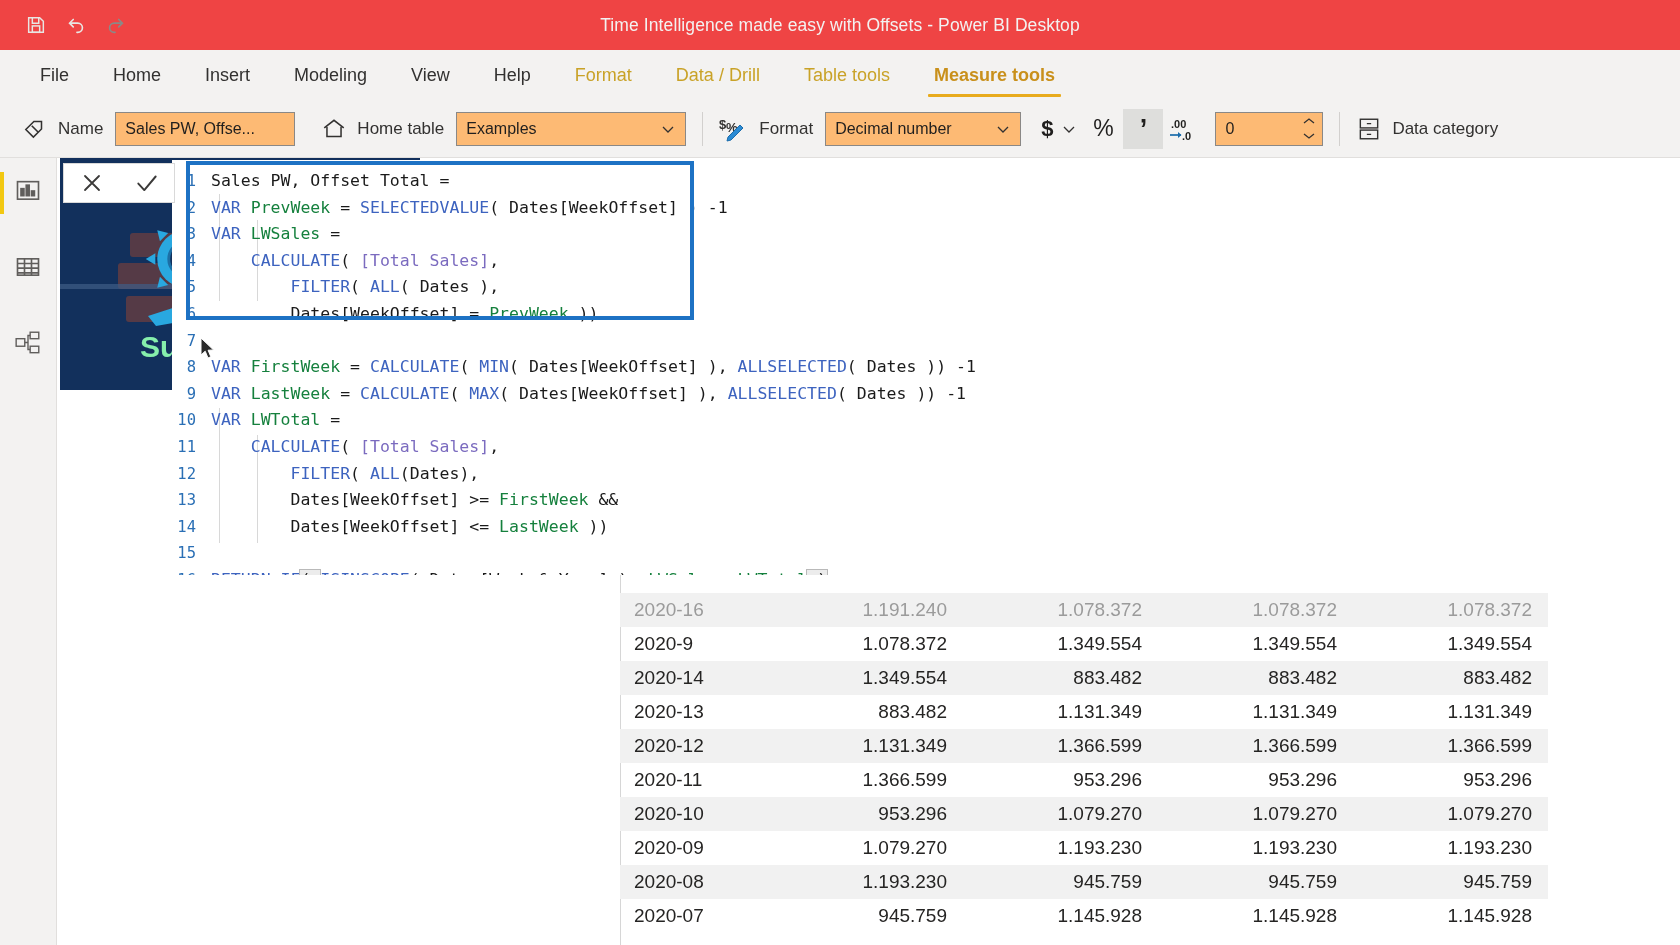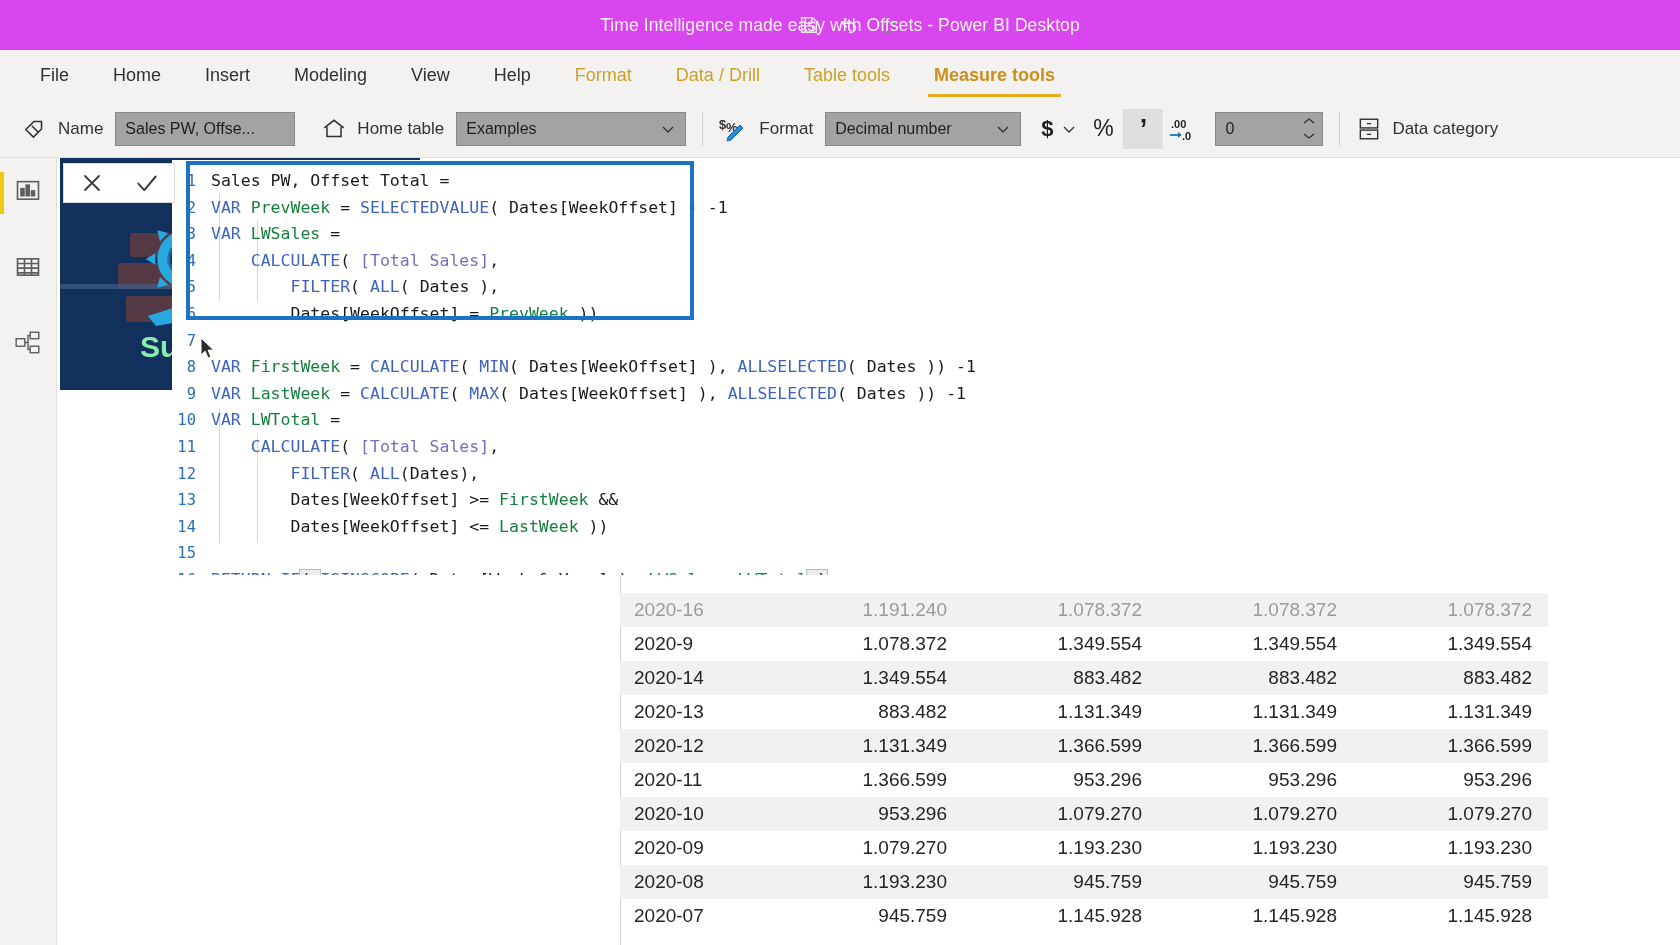--- a/index.html
+++ b/index.html
@@ -8,22 +8,22 @@
     overflow: hidden;
     background: #ffffff;
     font-family: "Liberation Sans", sans-serif;
     -webkit-font-smoothing: antialiased;
   }
   #app { position: relative; width: 1680px; height: 945px; }
 
   
   .titlebar {
     position: absolute; left: 0; top: 0; width: 1680px; height: 50px;
-    background: #d946ef;
-    display: flex; align-items: center; justify-content: center;
+    background: #ef4444;
+    display: flex; align-items: center;
   }
   .qat { display: flex; align-items: center; gap: 4px; padding-left: 18px; }
   .qat-btn {
     width: 36px; height: 34px;
     display: flex; align-items: center; justify-content: center;
     color: #e8e6e3;
   }
   .qat-btn.disabled { color: #8a8a88; }
   .qat-btn svg { display: block; }
   .title-text {
@@ -60,21 +60,21 @@
     position: absolute; left: 0; top: 100px; width: 1680px; height: 58px;
     background: #f3f2f1;
     display: flex; align-items: center;
     padding-left: 22px;
     border-bottom: 1px solid #e1dfdd;
   }
   .cmd-group { display: flex; align-items: center; }
   .cmd-icon { display: flex; align-items: center; justify-content: center; margin-right: 10px; }
   .cmd-label { font-size: 17px; color: #323130; margin-right: 12px; white-space: nowrap; }
   .txtbox {
-    height: 34px; background: #a3a3a3;
+    height: 34px; background: #fdba74;
     border: 1px solid #8a8886;
     display: flex; align-items: center;
     padding: 0 9px; font-size: 16px; color: #201f1e;
     white-space: nowrap; overflow: hidden;
   }
   .txtbox.name { width: 180px; }
   .txtbox.hometable { width: 230px; justify-content: space-between; }
   .txtbox.format { width: 196px; justify-content: space-between; }
   .txtbox.decimals { width: 108px; justify-content: space-between; padding-right: 4px; }
   .chev { color: #323130; display: flex; align-items: center; }

